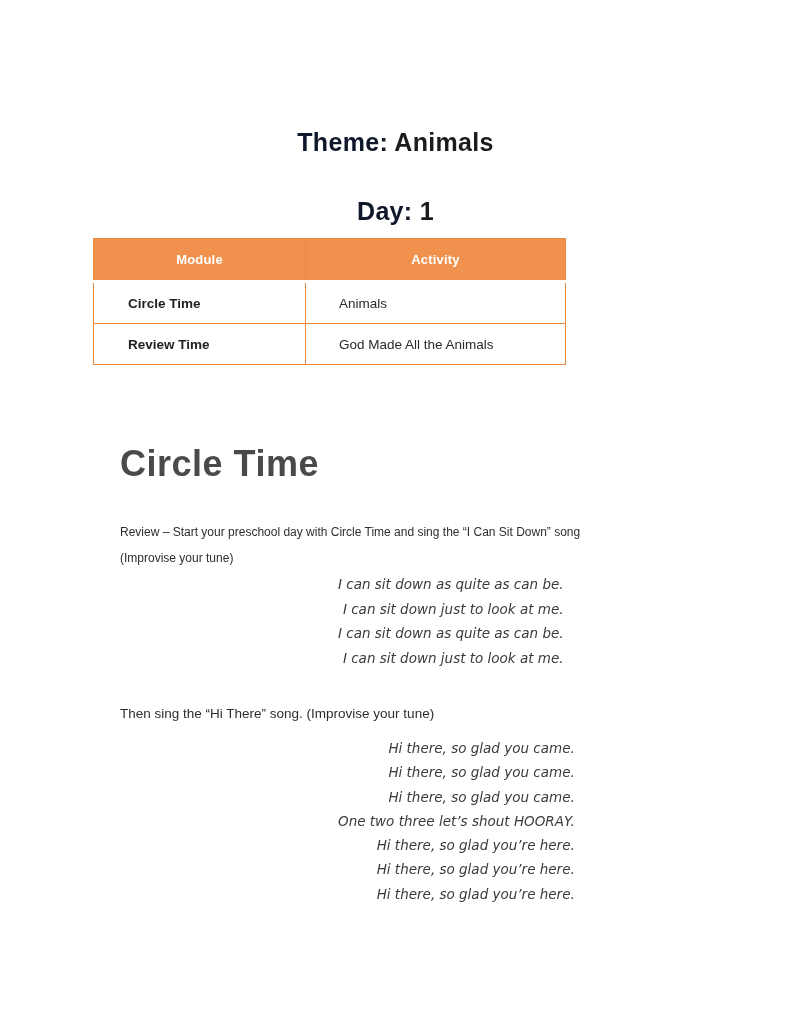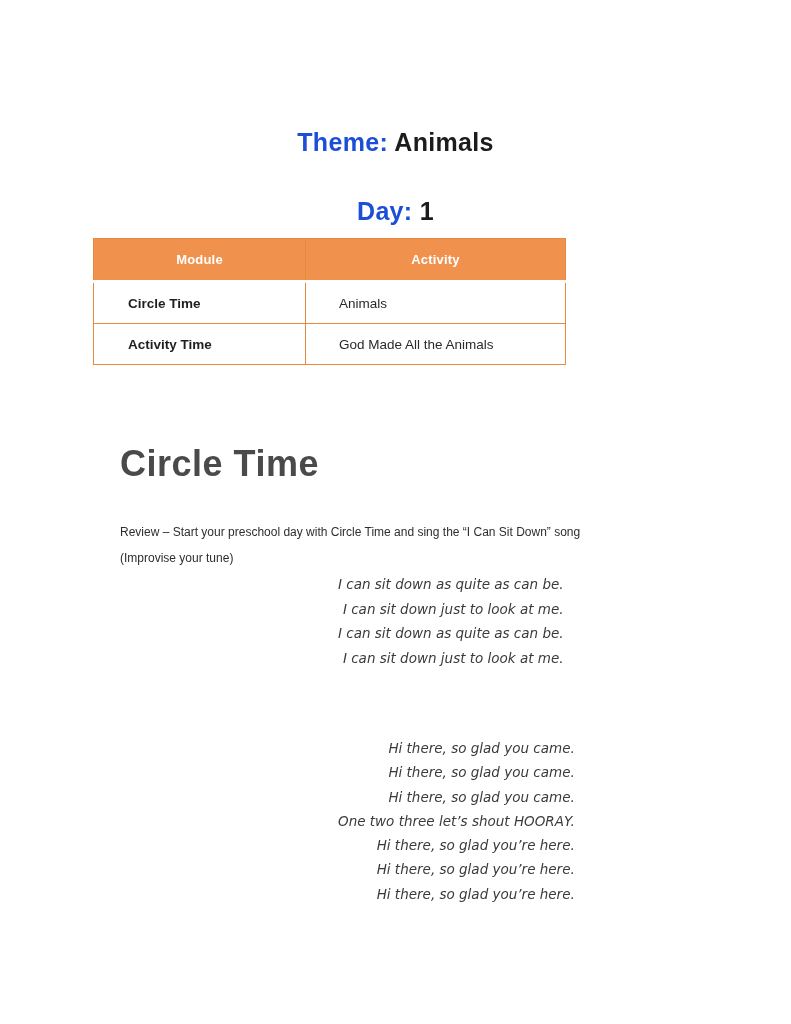--- a/index.html
+++ b/index.html
@@ -21,21 +21,21 @@
   .doc-heading {
     position: absolute;
     left: 0;
     width: 100%;
     text-align: center;
     font-weight: bold;
     font-size: 25px;
     color: #1c1c1c;
     letter-spacing: 0.3px;
   }
-  .doc-heading .accent { color: #1d4ed8; }
+  .doc-heading .accent { color: #0f172a; }
   .theme-heading { top: 128px; }
   .day-heading   { top: 197px; }
 
   
   .schedule {
     position: absolute;
     left: 93px;
     top: 238px;
     width: 472px;
     border-collapse: collapse;
@@ -136,40 +136,41 @@
         <th>Module</th>
         <th>Activity</th>
       </tr>
     </thead>
     <tbody>
       <tr>
         <td class="module-cell">Circle Time</td>
         <td class="activity-cell">Animals</td>
       </tr>
       <tr>
-        <td class="module-cell">Activity Time</td>
+        <td class="module-cell">Review Time</td>
         <td class="activity-cell">God Made All the Animals</td>
       </tr>
     </tbody>
   </table>
 
   <div class="section-title">Circle Time</div>
 
   <div class="review-paragraph">
     <span class="review-line">Review – Start your preschool day with Circle Time and sing the “I Can Sit Down” song</span>
     <span class="review-line">(Improvise your tune)</span>
   </div>
 
   <div class="song song-sit-down">
     <span class="lyric-line">I can sit down as quite as can be.</span>
     <span class="lyric-line">I can sit down just to look at me.</span>
     <span class="lyric-line">I can sit down as quite as can be.</span>
     <span class="lyric-line">I can sit down just to look at me.</span>
   </div>
 
+  <div class="then-instruction">Then sing the “Hi There” song. (Improvise your tune)</div>
 
   <div class="song song-hi-there">
     <span class="lyric-line">Hi there, so glad you came.</span>
     <span class="lyric-line">Hi there, so glad you came.</span>
     <span class="lyric-line">Hi there, so glad you came.</span>
     <span class="lyric-line">One two three let’s shout HOORAY.</span>
     <span class="lyric-line">Hi there, so glad you’re here.</span>
     <span class="lyric-line">Hi there, so glad you’re here.</span>
     <span class="lyric-line">Hi there, so glad you’re here.</span>
   </div>

